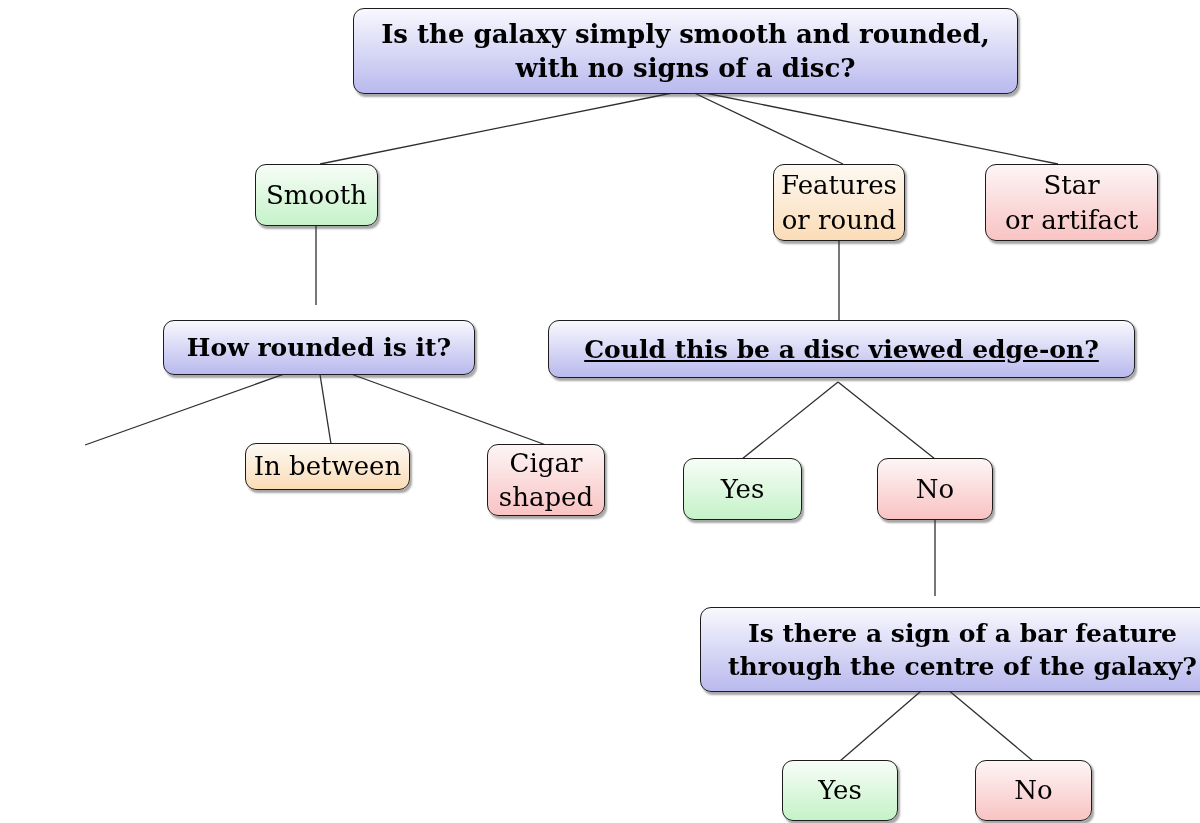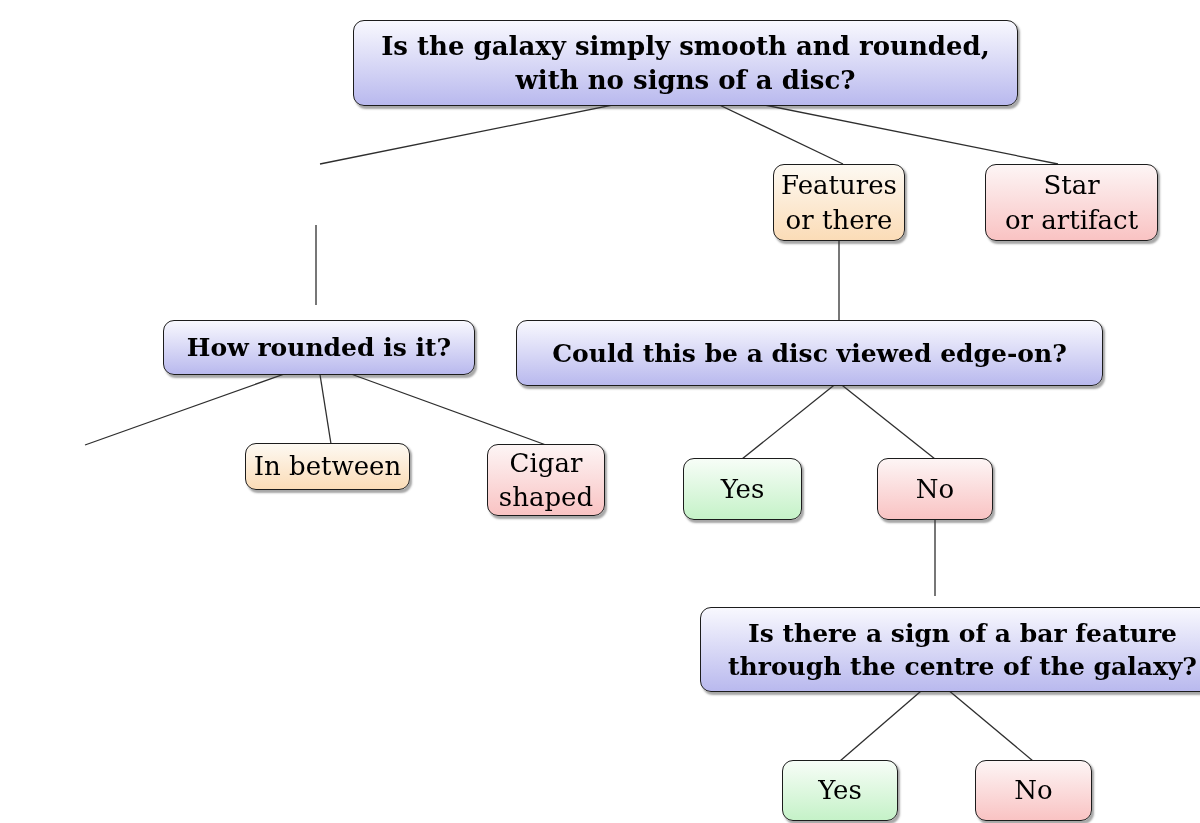--- a/index.html
+++ b/index.html
@@ -60,33 +60,34 @@
       <line x1="318" y1="362" x2="546" y2="445" stroke="#2e2e2e"></line>
       <line x1="839" y1="240" x2="839" y2="321" stroke="#2e2e2e"></line>
       <line x1="838" y1="382" x2="742" y2="459" stroke="#2e2e2e"></line>
       <line x1="838" y1="382" x2="935" y2="459" stroke="#2e2e2e"></line>
       <line x1="935" y1="519" x2="935" y2="596" stroke="#2e2e2e"></line>
       <line x1="935" y1="679" x2="840" y2="761" stroke="#2e2e2e"></line>
       <line x1="935" y1="679" x2="1033" y2="761" stroke="#2e2e2e"></line>
     </g>
   </svg>
 
-  <div class="node question q-top" style="left: 353px; top: 20px; width: 665px; height: 86px; background: linear-gradient(rgb(248, 248, 254), rgb(185, 185, 238));">Is the galaxy simply smooth and rounded,
+  <div class="node question q-top" style="left: 353px; top: 8px; width: 665px; height: 86px; background: linear-gradient(rgb(248, 248, 254), rgb(185, 185, 238));">Is the galaxy simply smooth and rounded,
 with no signs of a disc?</div>
 
+  <div class="node" style="left: 255px; top: 164px; width: 123px; height: 62px; background: linear-gradient(rgb(247, 253, 247), rgb(197, 242, 200));">Smooth</div>
 
   <div class="node" style="left: 773px; top: 164px; width: 132px; height: 77px; background: linear-gradient(rgb(253, 249, 242), rgb(251, 220, 183));">Features
-or there</div>
+or round</div>
 
   <div class="node" style="left: 985px; top: 164px; width: 173px; height: 77px; background: linear-gradient(rgb(253, 245, 245), rgb(249, 195, 195));">Star
 or artifact</div>
 
   <div class="node question" style="left: 163px; top: 304px; width: 312px; height: 55px; background: linear-gradient(rgb(248, 248, 254), rgb(185, 185, 238)); margin-top: 16px;">How rounded is it?</div>
 
-  <div class="node question" style="left: 516px; top: 320px; width: 587px; height: 66px; background: linear-gradient(rgb(248, 248, 254), rgb(185, 185, 238));">Could this be a disc viewed edge-on?</div>
+  <div class="node question" style="left: 548px; top: 320px; width: 587px; height: 58px; background: linear-gradient(rgb(248, 248, 254), rgb(185, 185, 238)); text-decoration: underline;">Could this be a disc viewed edge-on?</div>
 
 
   <div class="node" style="left: 245px; top: 443px; width: 165px; height: 47px; background: linear-gradient(rgb(253, 249, 242), rgb(251, 220, 183));">In between</div>
 
   <div class="node" style="left: 487px; top: 444px; width: 118px; height: 72px; background: linear-gradient(rgb(253, 245, 245), rgb(249, 195, 195));">Cigar
 shaped</div>
 
   <div class="node" style="left: 683px; top: 458px; width: 119px; height: 62px; background: linear-gradient(rgb(247, 253, 247), rgb(197, 242, 200));">Yes</div>
 
   <div class="node" style="left: 877px; top: 458px; width: 116px; height: 62px; background: linear-gradient(rgb(253, 245, 245), rgb(249, 195, 195));">No</div>

